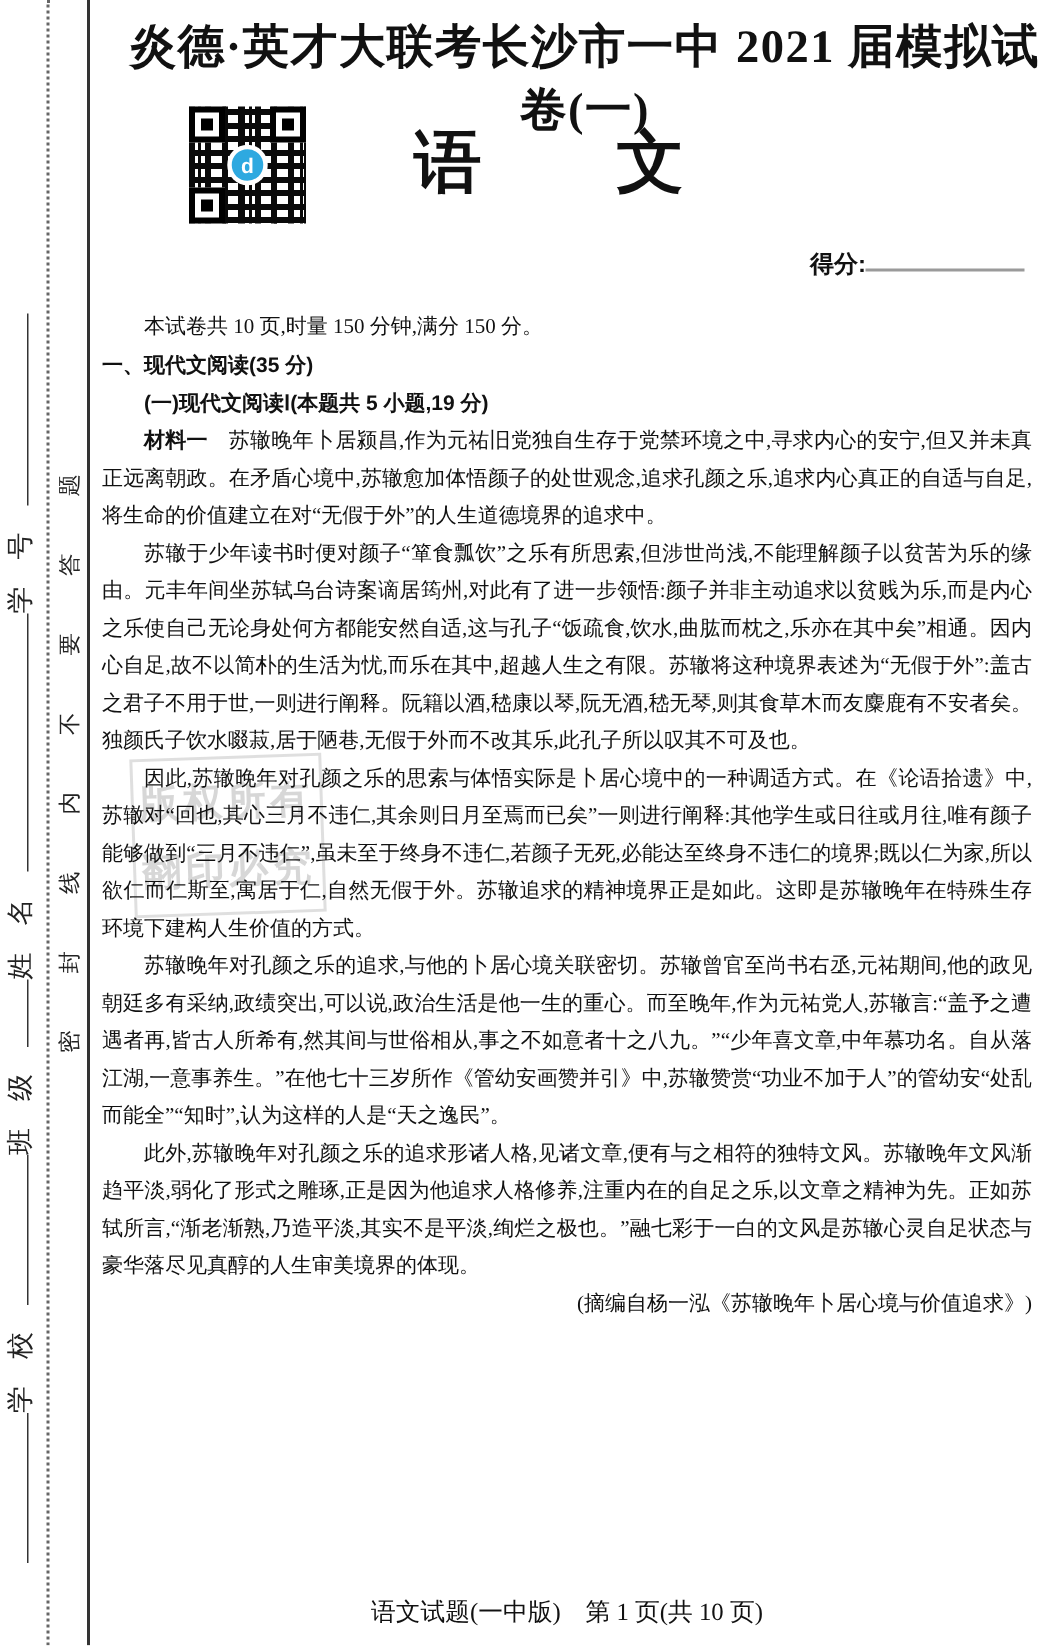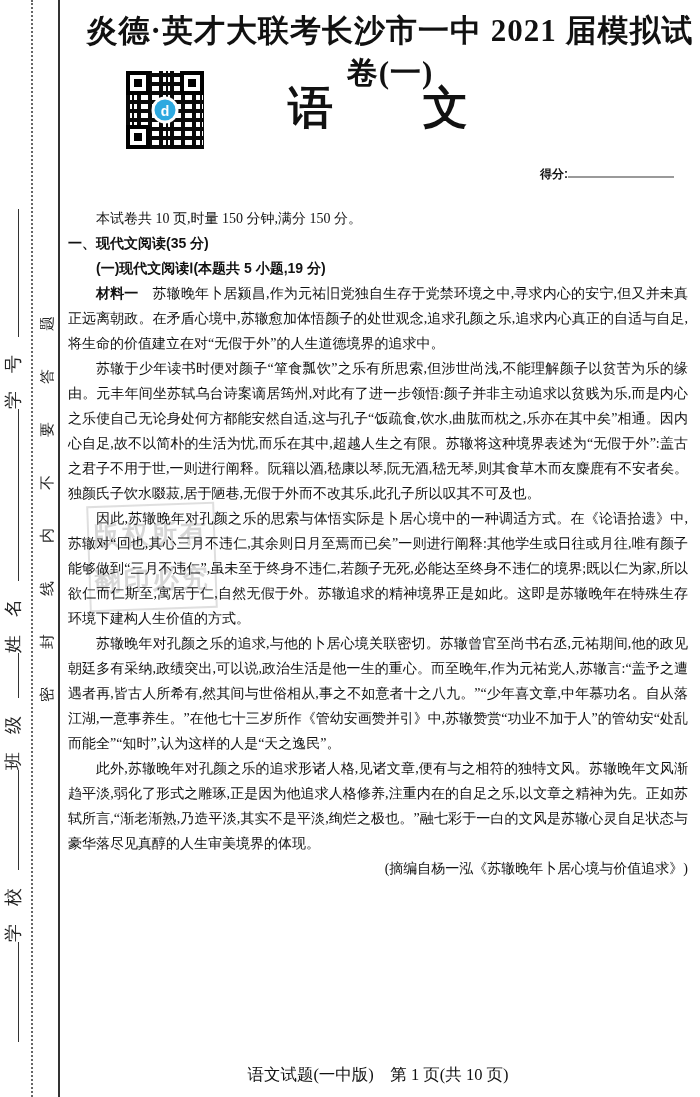--- a/index.html
+++ b/index.html
@@ -22,24 +22,24 @@
   .b1 { width:100px; } .b2 { width:100px; } .b3 { width:45px; } .b4 { width:172px; } .b5 { width:128px; }
 
   
   .exam-title {
     position:absolute; left:60px; top:10px; width:628px; text-align:center;
     font-size:31px; font-weight:bold; letter-spacing:1px;
     font-family:"Liberation Serif", serif;
     padding-left:16px;
   }
   .subject-title {
-    position:absolute; left:68px; top:78px; width:620px; text-align:center;
+    position:absolute; left:56px; top:78px; width:620px; text-align:center;
     font-size:45px; font-weight:bold; font-family:"Liberation Sans", sans-serif;
   }
-  .score-row { position:absolute; left:540px; top:166px; font-family:"Liberation Sans", sans-serif; font-size:12px; font-weight:bold; }
+  .score-row { position:absolute; left:540px; top:166px; font-family:"Liberation Sans", sans-serif; font-size:16px; font-weight:bold; }
   .score-line { display:inline-block; width:106px; height:0; border-bottom:2px solid #9a9a9a; vertical-align:baseline; }
 
   
   .qr { position:absolute; left:124px; top:69px; width:82px; height:82px; background:#fff; }
   .qr-noise {
     position:absolute; inset:2px;
     background-image:
       repeating-linear-gradient(90deg,#0a0a0a 0 4px,transparent 4px 11px),
       repeating-linear-gradient(0deg,#0a0a0a 0 4px,transparent 4px 9px),
       repeating-linear-gradient(90deg,transparent 0 6px,#0a0a0a 6px 8px,transparent 8px 17px);

